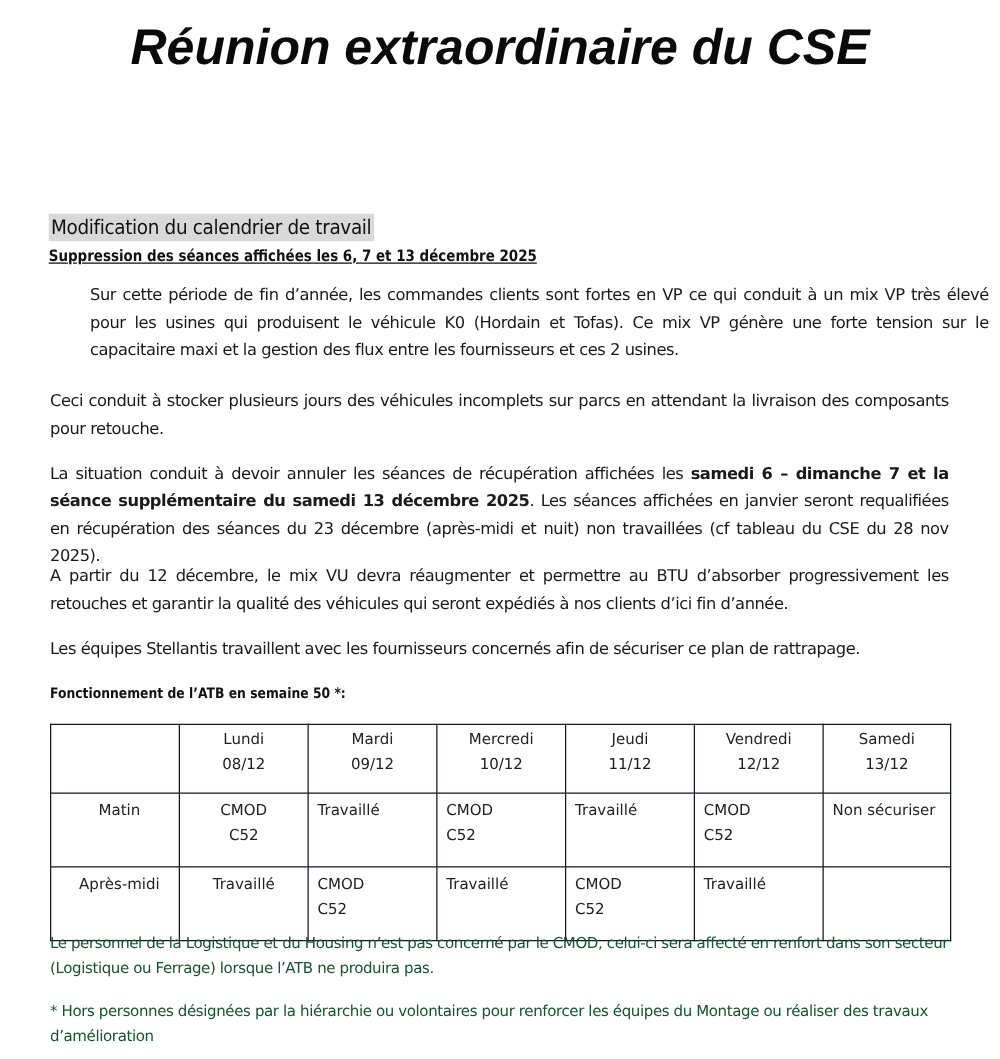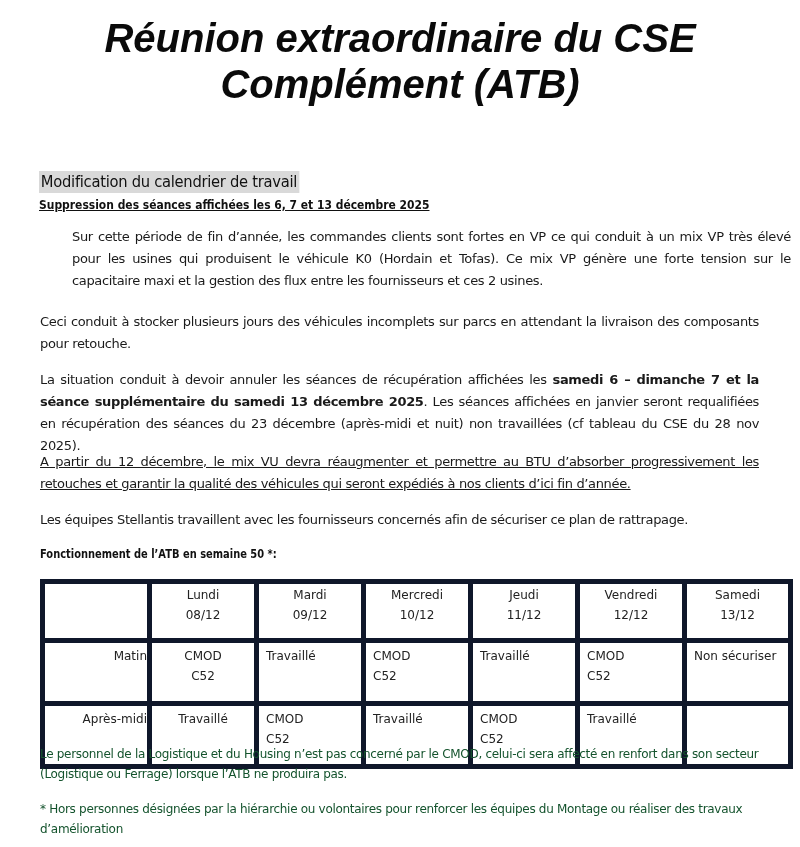--- a/index.html
+++ b/index.html
@@ -34,49 +34,48 @@
   .table-caption {
     position: absolute; left: 40px; top: 545px;
     font-family: "DejaVu Sans", sans-serif; font-weight: bold; font-size: 11.5px; line-height: 18px;
     color: #111; transform: scaleX(0.86); transform-origin: left;
   }
   table.schedule {
     position: absolute; left: 40px; top: 579px; border-collapse: collapse;
     font-family: "DejaVu Sans", sans-serif; font-size: 12px; color: #222;
   }
   table.schedule td, table.schedule th {
-    border: 5px solid #0f172a; vertical-align: top; padding: 0; font-weight: normal;
+    border: 1px solid #0f172a; vertical-align: top; padding: 0; font-weight: normal;
   }
   table.schedule th { height: 53px; text-align: center; line-height: 20px; padding-top: 1px; }
   table.schedule td { height: 55px; line-height: 20px; padding-top: 3px; }
-  table.schedule td.row-label { text-align: right; padding-left: 7px; width: 95px; }
+  table.schedule td.row-label { text-align: center; padding-left: 7px; width: 95px; }
   table.schedule td.c-center { text-align: center; }
   table.schedule td.c-left { text-align: left; padding-left: 7px; }
   .cell-line { display: block; }
   .note {
     position: absolute; left: 40px; width: 720px;
     font-family: "DejaVu Sans", sans-serif; font-size: 12px; line-height: 20px; color: #14532d;
     letter-spacing: -0.3px;
   }
 </style>
 </head>
 <body>
 
 <div class="title">
   <div>Réunion extraordinaire du CSE</div>
-  <div>Complément (ATB)</div>
 </div>
 
 <div class="section-heading">Modification du calendrier de travail</div>
 <div class="section-sub">Suppression des séances affichées les 6, 7 et 13 décembre 2025</div>
 
 <div class="para" style="top:226px;margin-left:32px;">Sur cette période de fin d’année, les commandes clients sont fortes en VP ce qui conduit à un mix VP très élevé pour les usines qui produisent le véhicule K0 (Hordain et Tofas). Ce mix VP génère une forte tension sur le capacitaire maxi et la gestion des flux entre les fournisseurs et ces 2 usines.</div>
 <div class="para last-left" style="top:311px;">Ceci conduit à stocker plusieurs jours des véhicules incomplets sur parcs en attendant la livraison des composants pour retouche.</div>
 <div class="para" style="top:369px;"><span>La situation conduit à devoir annuler les séances de récupération affichées les </span><b>samedi 6 – dimanche 7 et la séance supplémentaire du samedi 13 décembre 2025</b><span>. Les séances affichées en janvier seront requalifiées en récupération des séances du 23 décembre (après-midi et nuit) non travaillées (cf tableau du CSE du 28 nov 2025).</span></div>
-<div class="para" style="top:451px;text-decoration:underline;">A partir du 12 décembre, le mix VU devra réaugmenter et permettre au BTU d’absorber progressivement les retouches et garantir la qualité des véhicules qui seront expédiés à nos clients d’ici fin d’année.</div>
+<div class="para" style="top:451px;">A partir du 12 décembre, le mix VU devra réaugmenter et permettre au BTU d’absorber progressivement les retouches et garantir la qualité des véhicules qui seront expédiés à nos clients d’ici fin d’année.</div>
 <div class="para" style="top:509px;">Les équipes Stellantis travaillent avec les fournisseurs concernés afin de sécuriser ce plan de rattrapage.</div>
 
 <div class="table-caption">Fonctionnement de l’ATB en semaine 50 *:</div>
 
 <table class="schedule">
   <tbody>
       <tr>
     <th style="width:101px;"></th>
     <th style="width:102px;">
           <span class="cell-line">Lundi</span>

